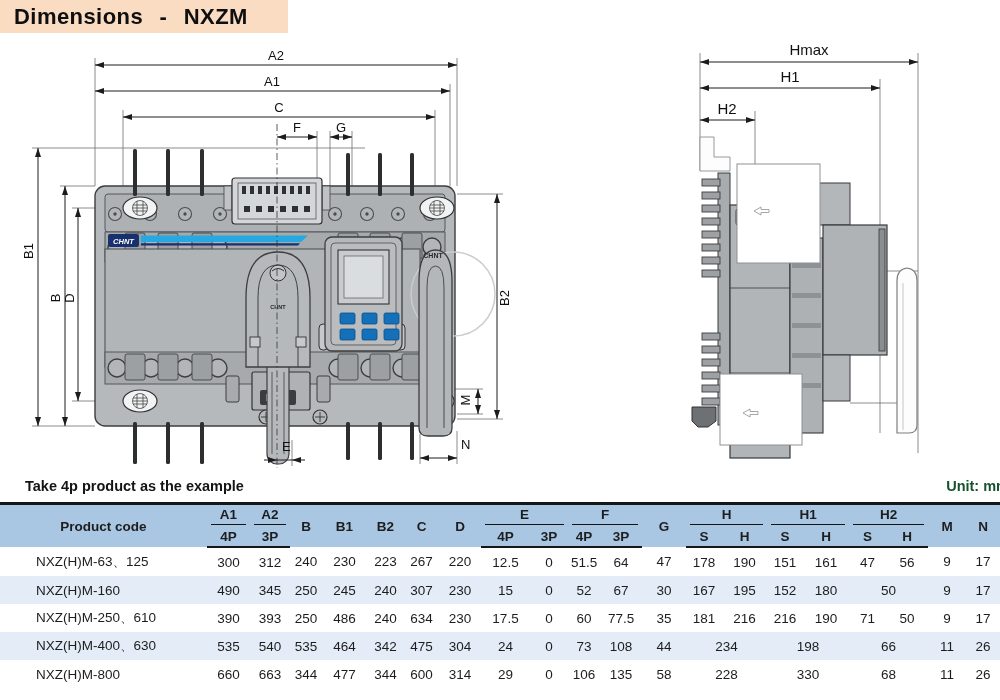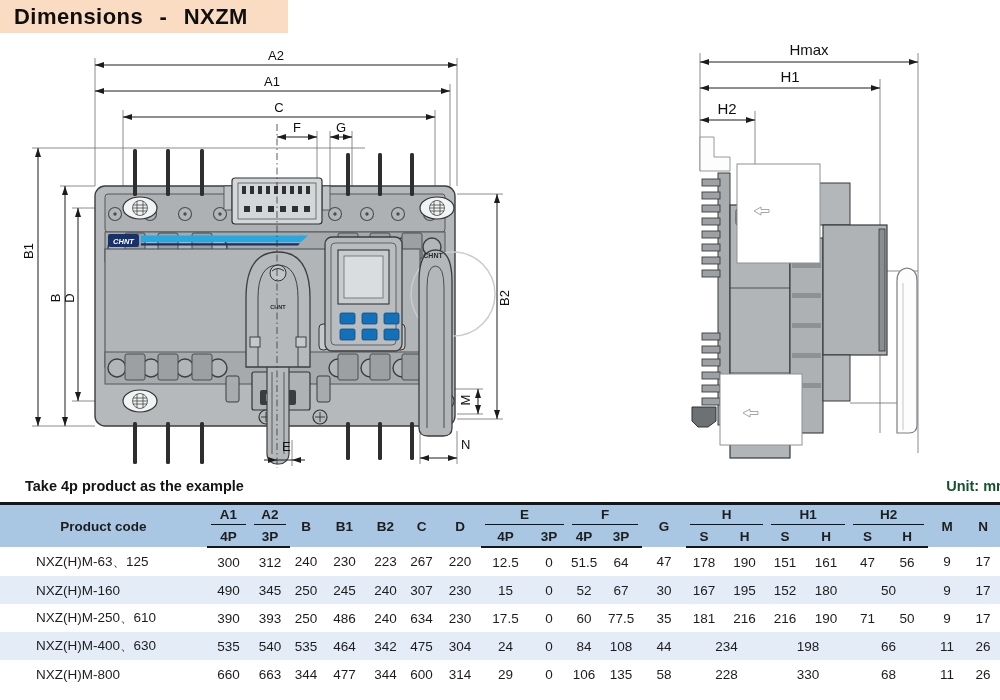--- a/index.html
+++ b/index.html
@@ -526,21 +526,21 @@
       <td class="code">NXZ(H)M-400、630</td>
       <td>535</td>
         <td>540</td>
         <td>535</td>
         <td>464</td>
         <td>342</td>
         <td>475</td>
         <td>304</td>
         <td>24</td>
         <td>0</td>
-        <td>84</td>
+        <td>73</td>
         <td>108</td>
         <td>44</td>
         <td colspan="2">234</td>
         <td colspan="2">198</td>
         <td colspan="2">66</td>
         <td>11</td>
         <td>26</td>
     </tr>
     <tr>
       <td class="code">NXZ(H)M-800</td>

